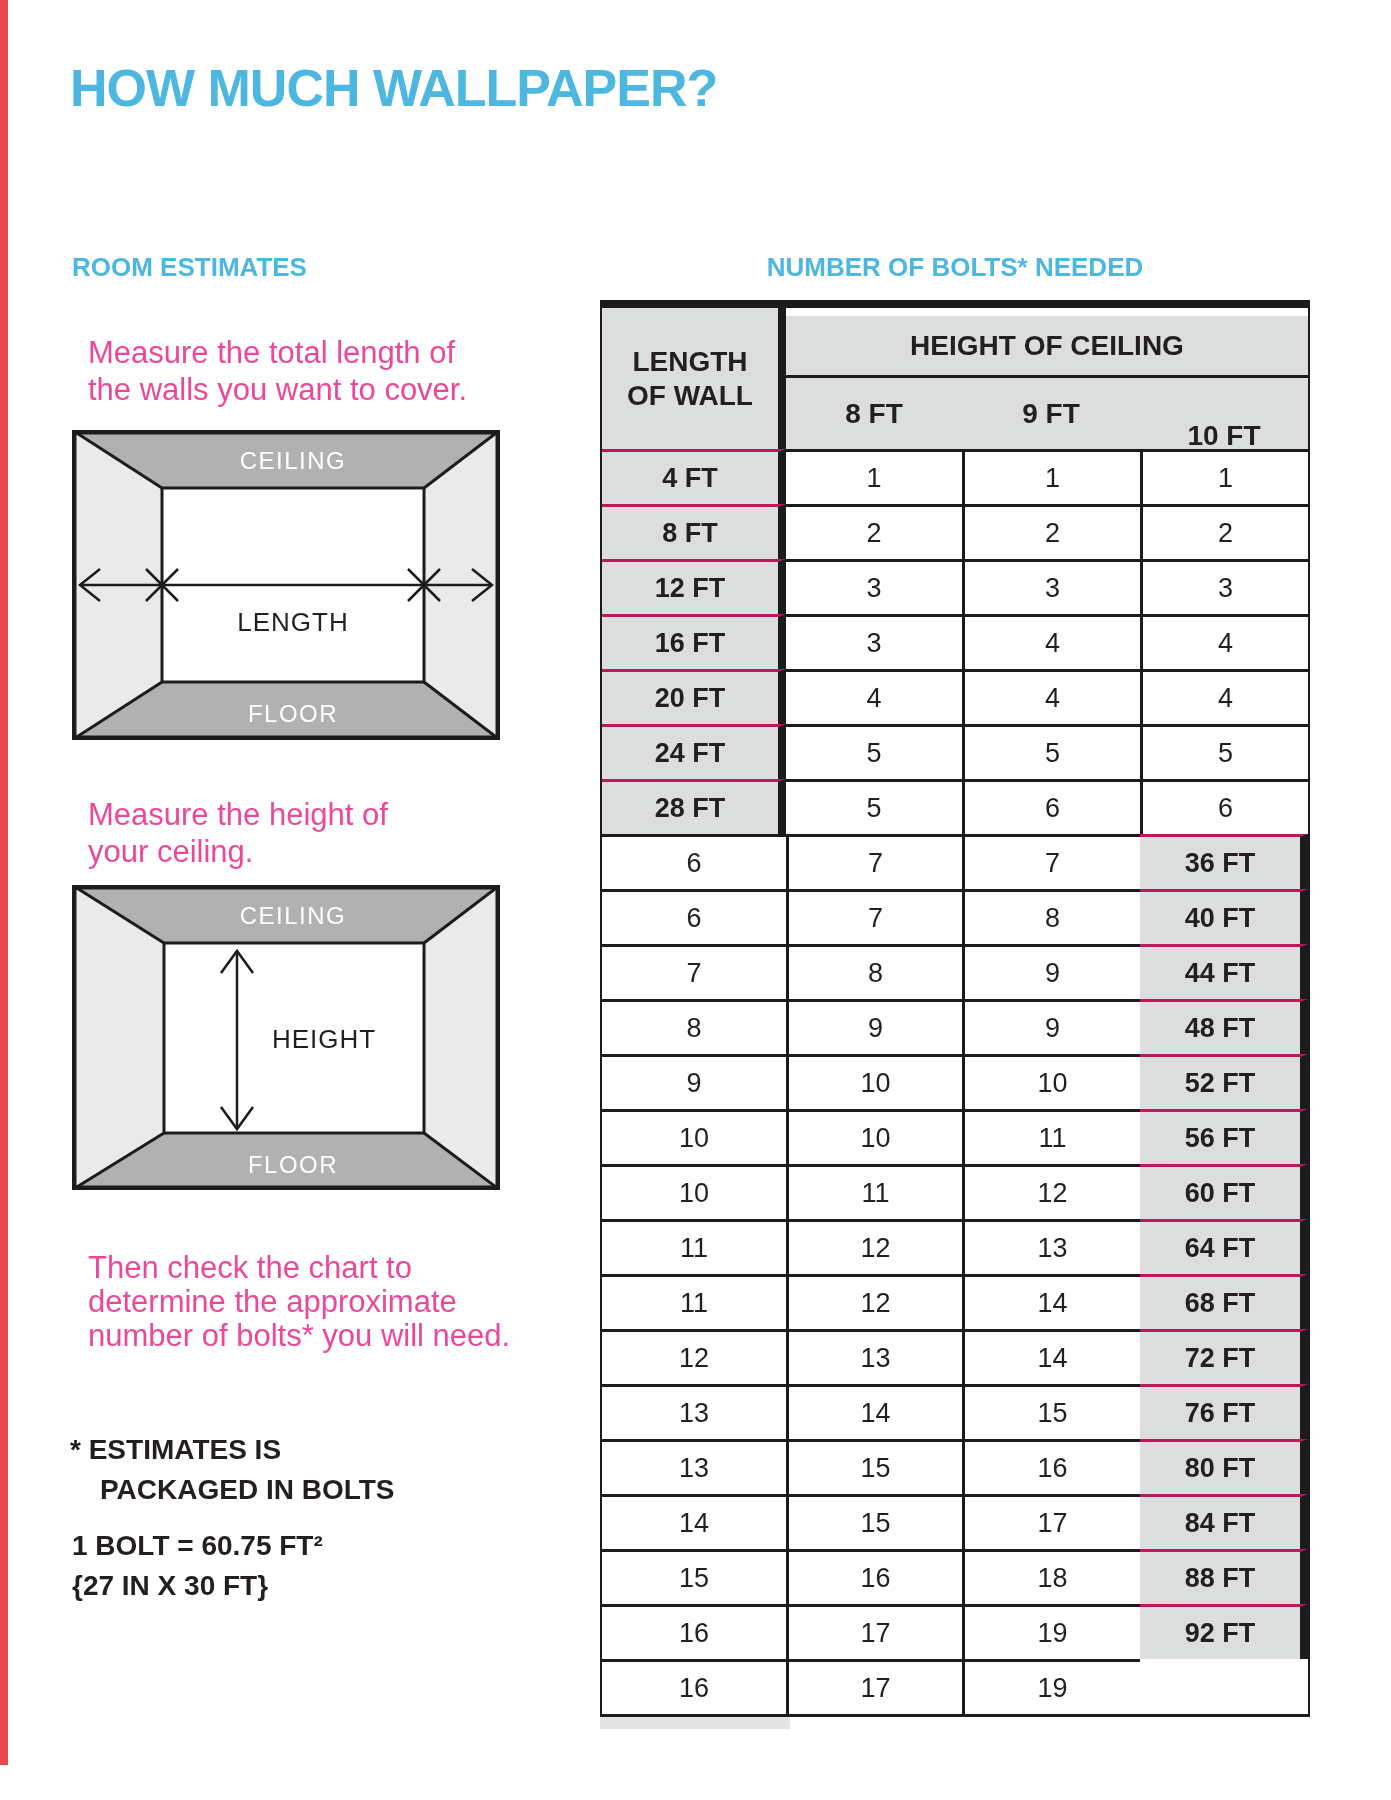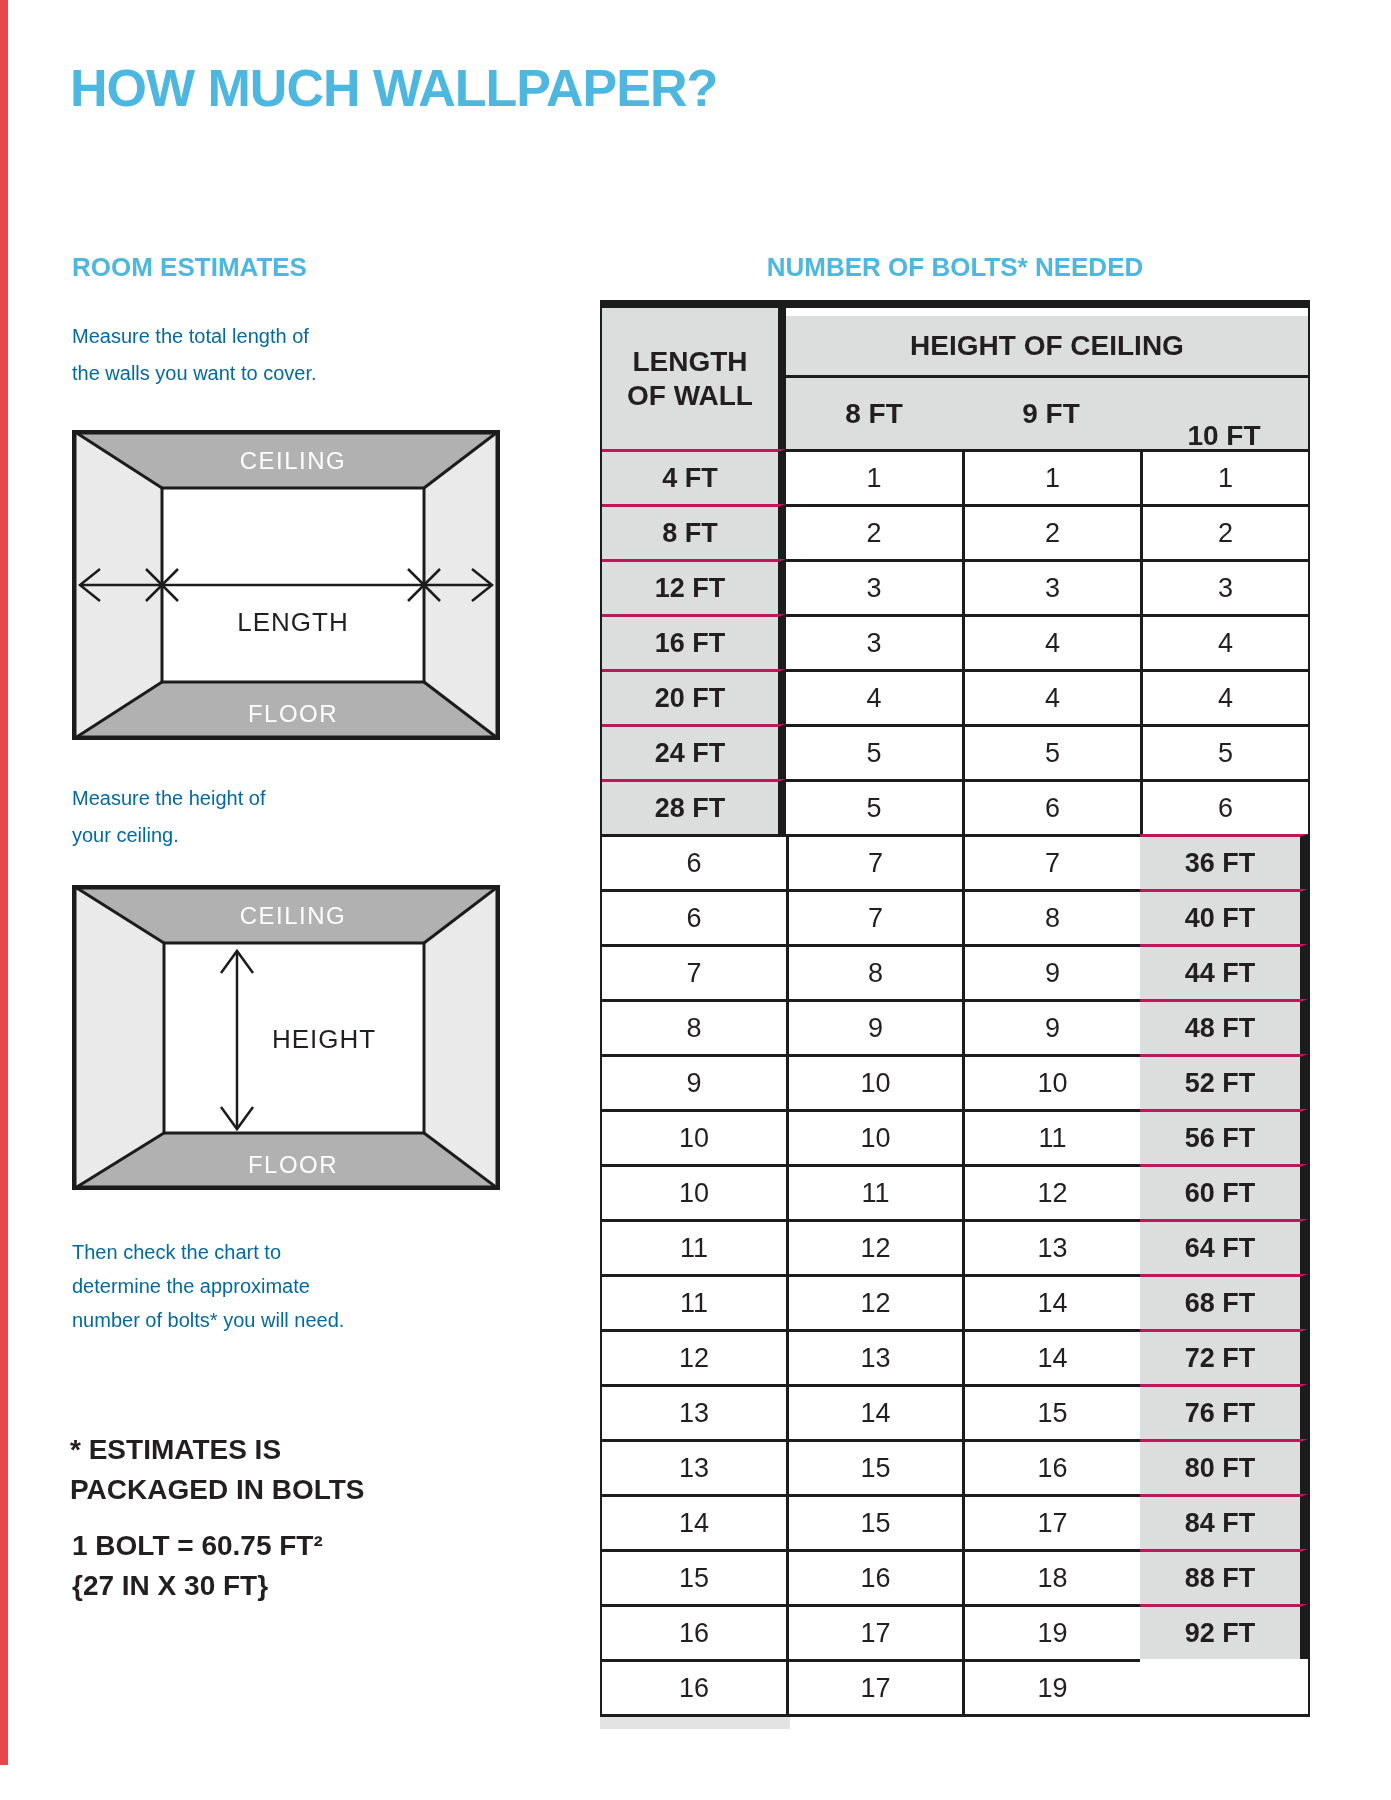--- a/index.html
+++ b/index.html
@@ -14,26 +14,26 @@
   .red-bar{position:absolute;left:0;top:0;width:8px;height:1765px;background:#e8474b;}
   .page-title{
     position:absolute;left:70px;top:58px;margin:0;
     font-size:52px;font-weight:bold;letter-spacing:-1px;color:#4db7e0;white-space:nowrap;
   }
   .blue-heading{
     position:absolute;font-size:26px;font-weight:bold;color:#4db7e0;letter-spacing:0px;white-space:nowrap;text-align:right;
   }
   .room-heading{left:72px;top:252px;}
   .table-heading{left:600px;top:252px;width:710px;text-align:center;}
-  .body-text{position:absolute;left:72px;margin:0;font-size:20px;line-height:37px;color:#0369a1;}
+  .body-text{position:absolute;left:72px;margin:16px;font-size:31px;line-height:37px;color:#ec4899;}
   .para1{top:318px;}
   .para2{top:780px;}
   .para3{top:1235px;line-height:34px;}
   .footnote{position:absolute;left:70px;top:1430px;margin:0;font-size:28px;font-weight:bold;line-height:40px;}
-  .footnote .indent{}
+  .footnote .indent{margin-left:30px;}
   .bolt-spec{position:absolute;left:72px;top:1526px;margin:0;font-size:28px;font-weight:bold;line-height:40px;}
   .diagram{position:absolute;left:72px;}
   .diagram1{top:430px;}
   .diagram2{top:885px;}
   .diagram text{font-family:"Liberation Sans","DejaVu Sans",sans-serif;}
   .room-label{fill:#ffffff;font-size:24px;letter-spacing:1.5px;}
   .measure-label{fill:#231f20;font-size:26px;letter-spacing:1px;}
 
   
   .bolt-table{

